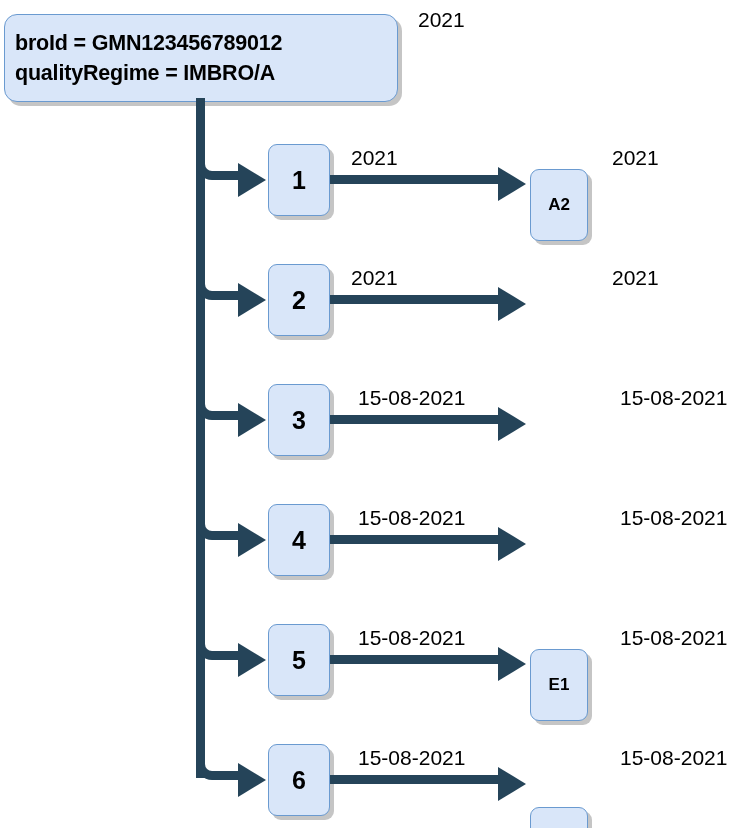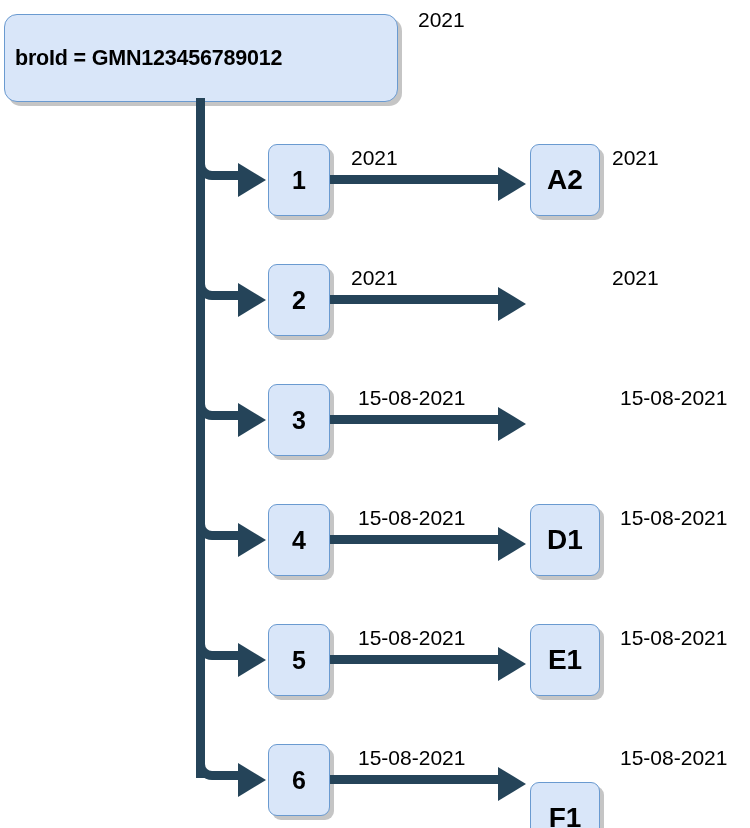--- a/index.html
+++ b/index.html
@@ -53,23 +53,24 @@
   }
 
   
   .node-mid {
     width: 62px;
     height: 72px;
     font-size: 25px;
   }
   
   .node-right {
-    width: 70px;
+    width: 58px;
     height: 72px;
-    font-size: 28px;
+    font-size: 17px;
+    margin-top: 25px;
   }
 
   
   .trunk {
     position: absolute;
     left: 196px;
     top: 98px;
     width: 9px;
     height: 680px;
     background: #254459;
@@ -117,20 +118,21 @@
   .edge-label { }
   .tail-label { }
 </style>
 </head>
 <body>
 
 <div id="canvas">
 
   <div class="node" id="root-node">
     <div class="root-line">broId = GMN123456789012</div>
+    <div class="root-line">qualityRegime = IMBRO/A</div>
   </div>
   <div class="label tail-label" style="left:418px; top:8px;">2021</div>
 
   <div class="trunk"></div>
 
   <div class="elbow" style="top:150px;"></div>
   <div class="branch-stub" style="left:216px; top:171px; width:28px;"></div>
   <div class="arrow-head" style="left:238px; top:163px;"></div>
   <div class="node node-mid" style="left:268px; top:144px;">
     <span>1</span>
@@ -167,23 +169,20 @@
 
   <div class="elbow" style="top:510px;"></div>
   <div class="branch-stub" style="left:216px; top:531px; width:28px;"></div>
   <div class="arrow-head" style="left:238px; top:523px;"></div>
   <div class="node node-mid" style="left:268px; top:504px;">
     <span>4</span>
   </div>
   <div class="edge-line" style="left:330px; top:535px; width:173px;"></div>
   <div class="arrow-head" style="left:498px; top:527px;"></div>
   <div class="label edge-label" style="left:358px; top:506px;">15-08-2021</div>
-  <div class="node node-right" style="left:530px; top:504px;">
-    <span>D1</span>
-  </div>
   <div class="label tail-label" style="left:620px; top:506px;">15-08-2021</div>
 
   <div class="elbow" style="top:630px;"></div>
   <div class="branch-stub" style="left:216px; top:651px; width:28px;"></div>
   <div class="arrow-head" style="left:238px; top:643px;"></div>
   <div class="node node-mid" style="left:268px; top:624px;">
     <span>5</span>
   </div>
   <div class="edge-line" style="left:330px; top:655px; width:173px;"></div>
   <div class="arrow-head" style="left:498px; top:647px;"></div>

